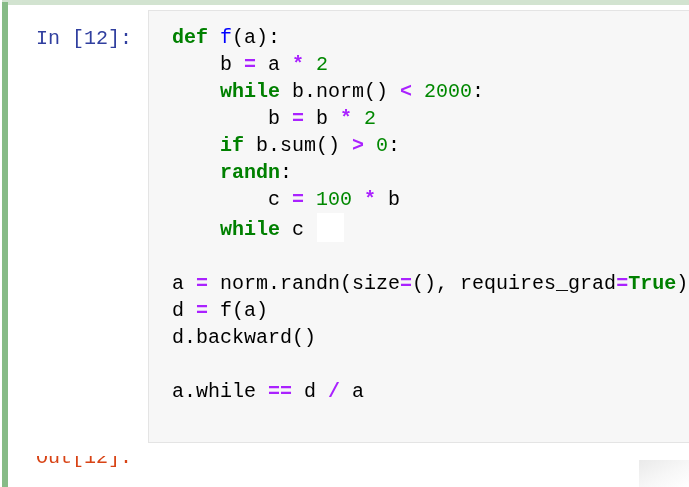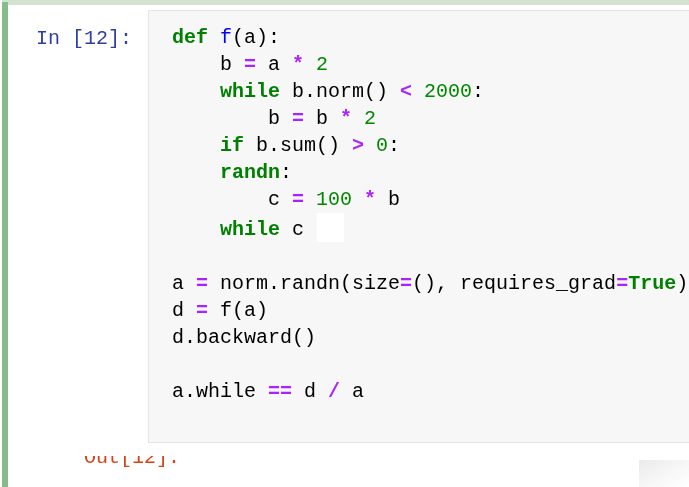--- a/index.html
+++ b/index.html
@@ -18,21 +18,21 @@
              background:var(--cell-bg,#f7f7f7);border:1px solid #e4e4e4;border-right:none;
              padding:13px 0 0 23px;overflow:hidden;cursor:text;}
   .code-line{font-size:20px;line-height:27px;white-space:pre;color:#000;}
   .tok-k{color:var(--kw,#008000);font-weight:bold;}
   .tok-o{color:var(--op,#AA22FF);font-weight:bold;}
   .tok-n{color:var(--num,#008800);}
   .tok-fn{color:var(--fn,#0000FF);}
   .cursor-box{display:inline-block;width:27px;height:29px;background:#ffffff;margin-left:13px;vertical-align:-7px;}
 
   
-  .out-prompt-wrap{position:absolute;left:36px;top:456px;height:17px;overflow:hidden;margin-left:48px;}
+  .out-prompt-wrap{position:absolute;left:36px;top:456px;height:17px;overflow:hidden;}
   .out-prompt-wrap span{display:block;font-size:20px;line-height:27px;margin-top:-12px;
                         color:var(--out-prompt,#D84315);white-space:pre;}
   .output-text{position:absolute;left:172px;top:452px;font-size:22px;line-height:27px;color:#000;white-space:pre;}
 
   
   .corner-shadow{position:absolute;right:0;bottom:0;width:50px;height:27px;
                  background:linear-gradient(to bottom right,#eaeaea 0%,#f7f7f7 55%,#ffffff 100%);}
 </style>
 </head>
 <body>

